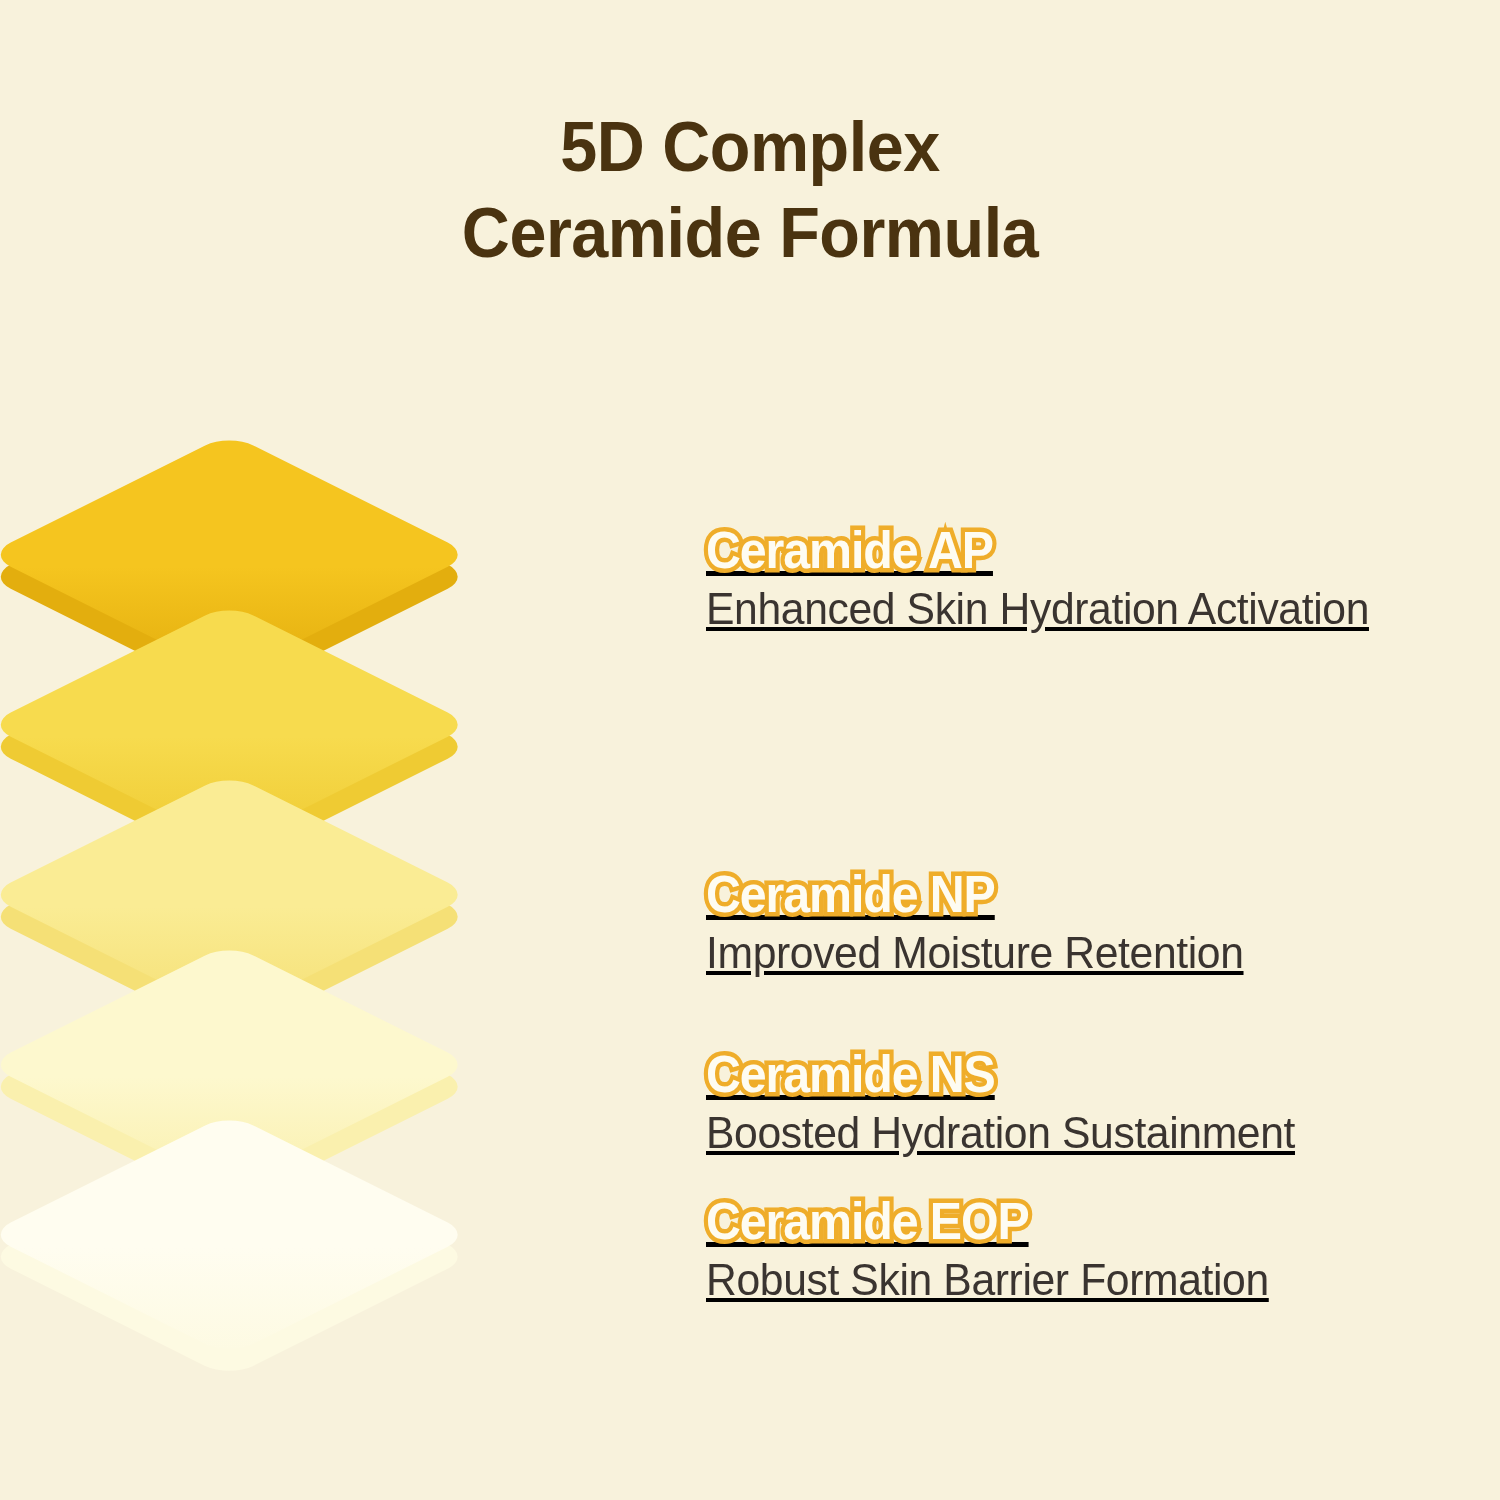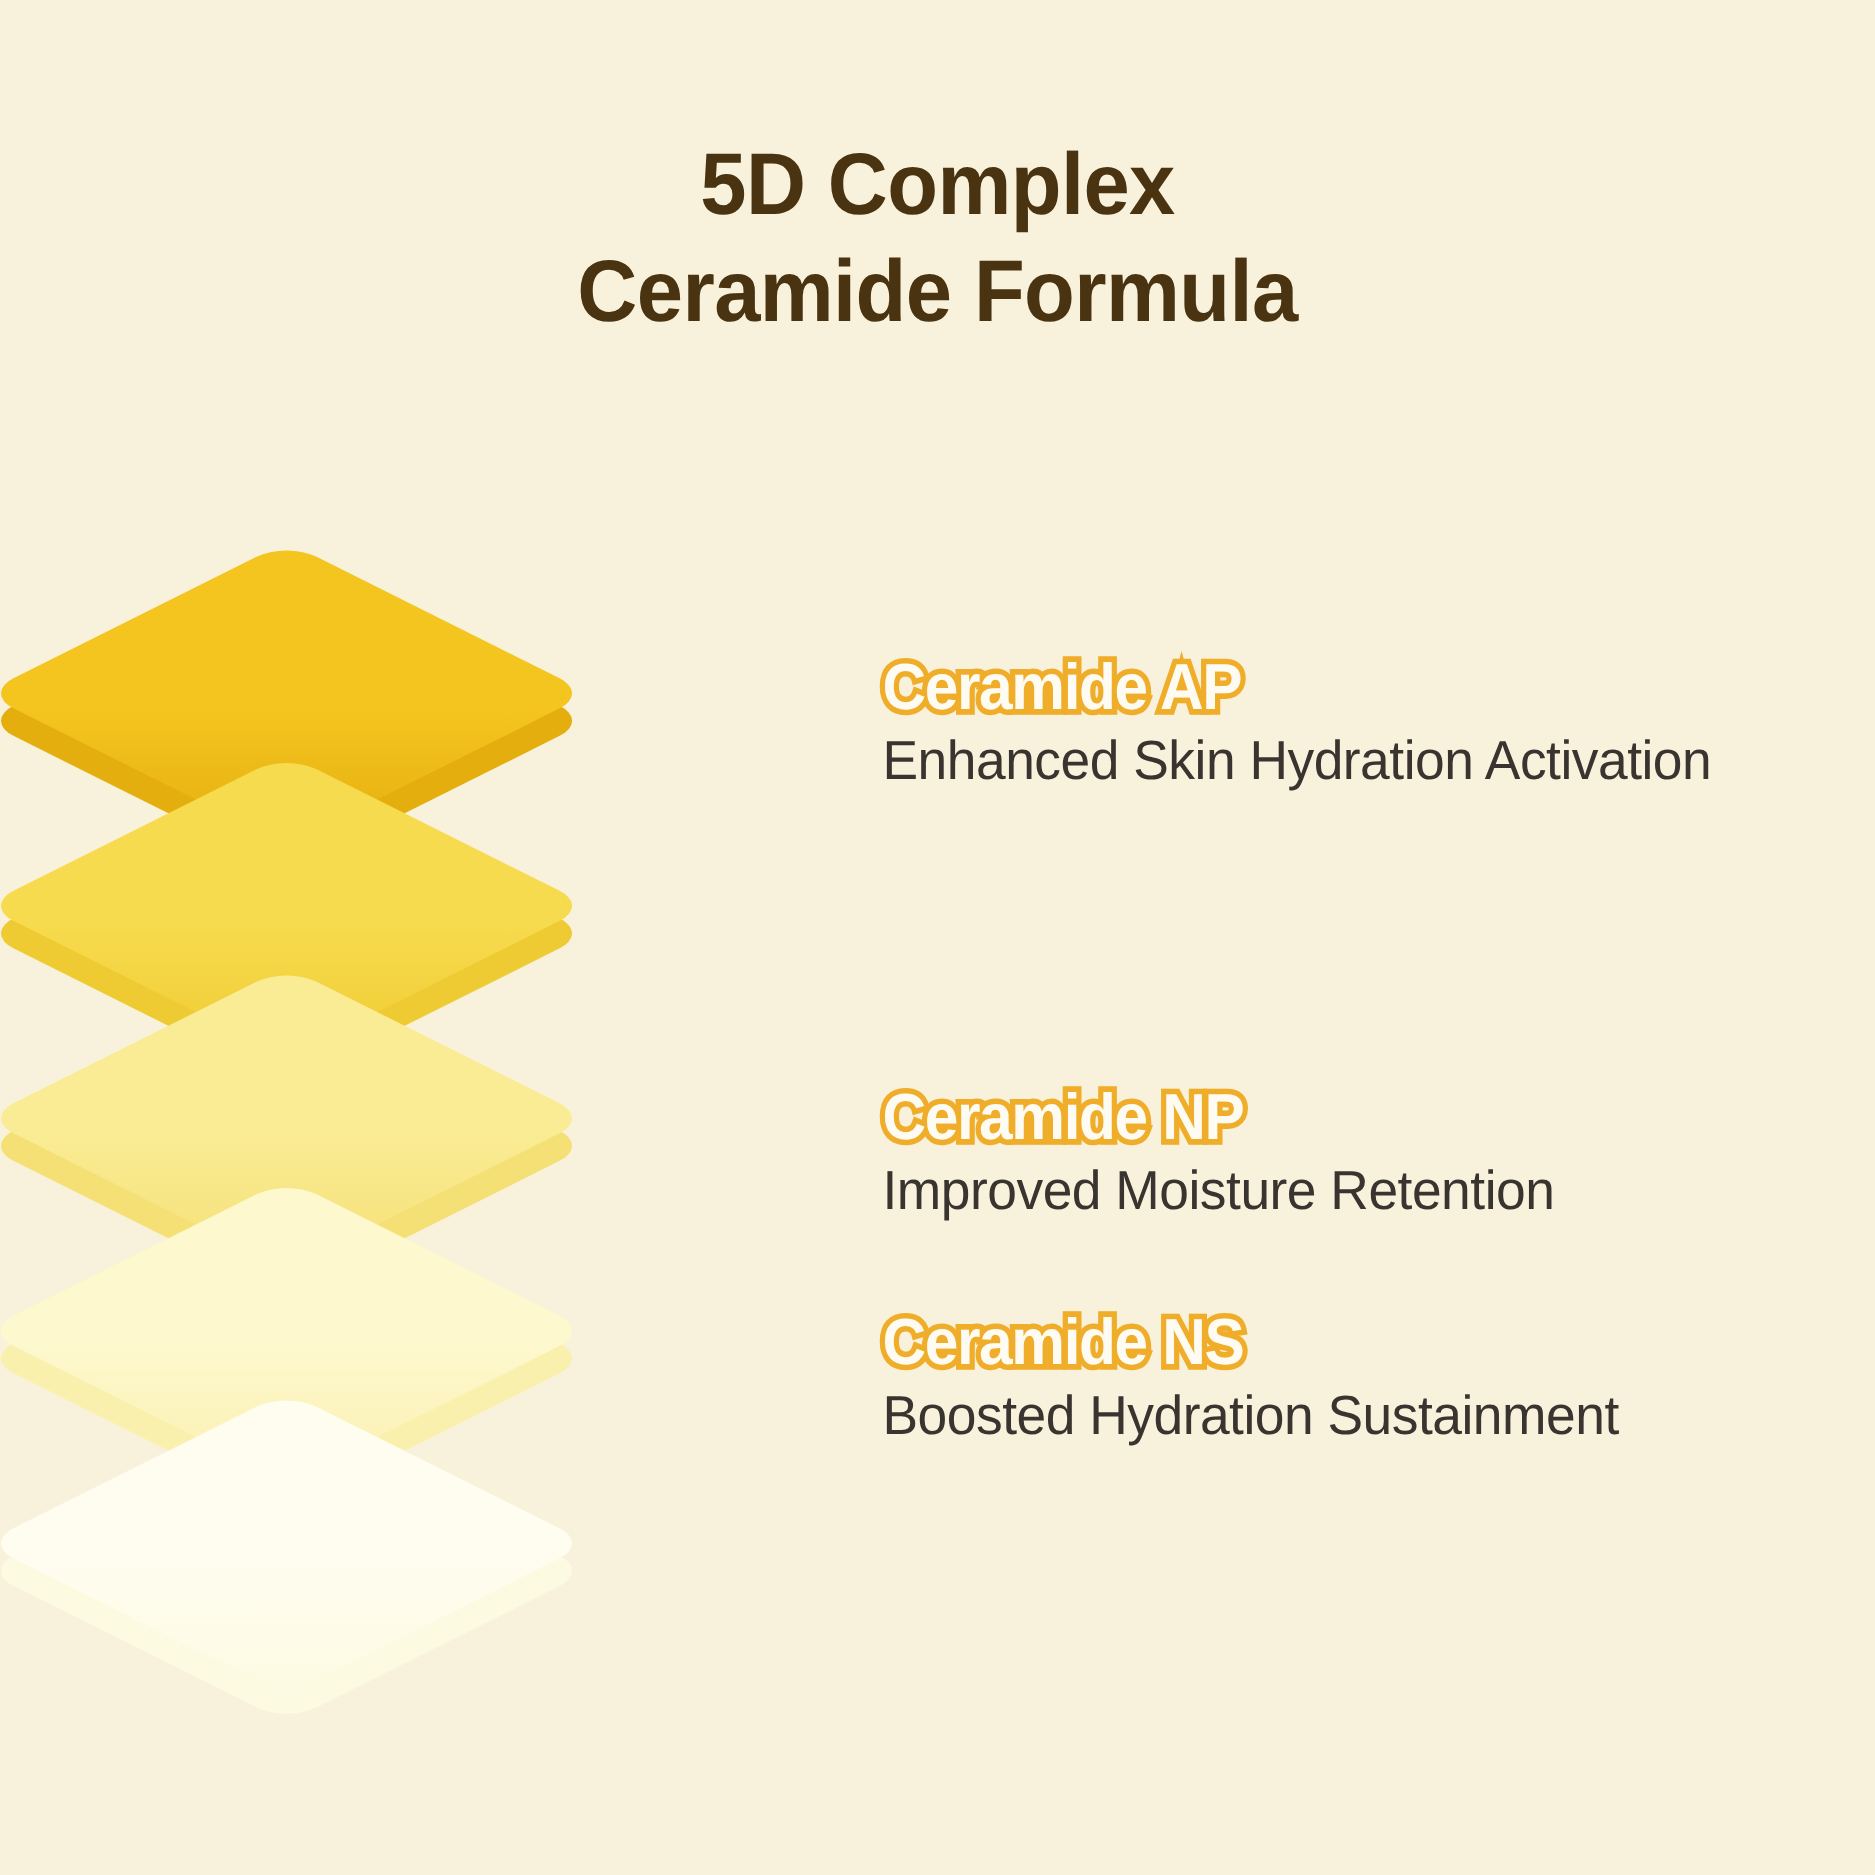--- a/index.html
+++ b/index.html
@@ -78,20 +78,21 @@
     position: absolute;
     left: 706px;
     top: 0;
     width: 790px;
     height: 1500px;
   }
   .info-row {
     position: absolute;
     left: 0;
     width: 790px;
+    text-decoration: underline;
   }
   .ceramide-name {
     display: block;
     font-family: "Liberation Sans", sans-serif;
     font-weight: bold;
     font-size: 52px;
     line-height: 58px;
     letter-spacing: -1.2px;
     color: #FEFCF2;
     -webkit-text-stroke: 9px #EFAD2A;
@@ -151,13 +152,17 @@
       <span class="ceramide-desc" style="color: rgb(58, 52, 48);">Enhanced Skin Hydration Activation</span>
     </div>
     <div class="info-row" style="top: 853px; margin-top: 12px;">
       <span class="ceramide-name" style="color: rgb(254, 252, 242); -webkit-text-stroke: 9px rgb(239, 173, 42);">Ceramide NP</span>
       <span class="ceramide-desc" style="color: rgb(58, 52, 48);">Improved Moisture Retention</span>
     </div>
     <div class="info-row" style="top: 1045px;">
       <span class="ceramide-name" style="color: rgb(254, 252, 242); -webkit-text-stroke: 9px rgb(239, 173, 42);">Ceramide NS</span>
       <span class="ceramide-desc" style="color: rgb(58, 52, 48);">Boosted Hydration Sustainment</span>
     </div>
+    <div class="info-row" style="top: 1192px;">
+      <span class="ceramide-name" style="color: rgb(254, 252, 242); -webkit-text-stroke: 9px rgb(239, 173, 42);">Ceramide EOP</span>
+      <span class="ceramide-desc" style="color: rgb(58, 52, 48);">Robust Skin Barrier Formation</span>
+    </div>
   </div>
 
 </body></html>

